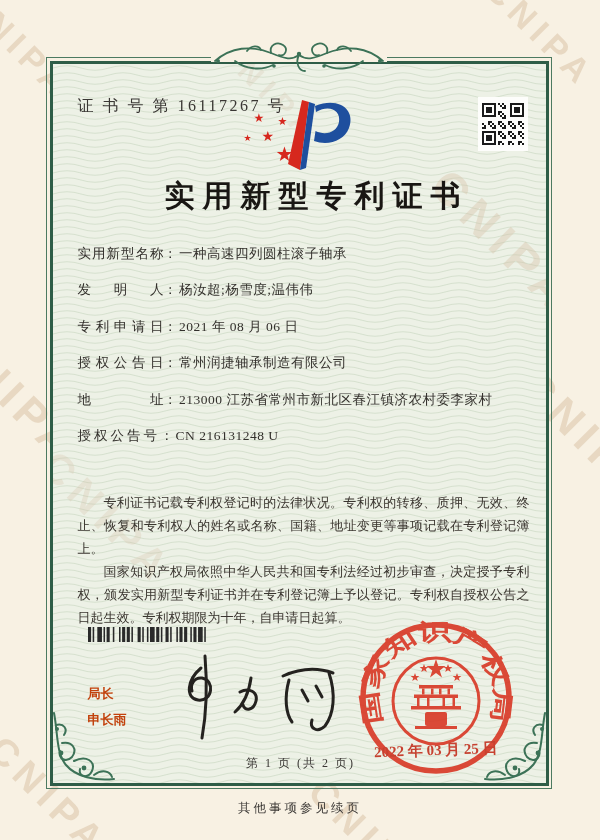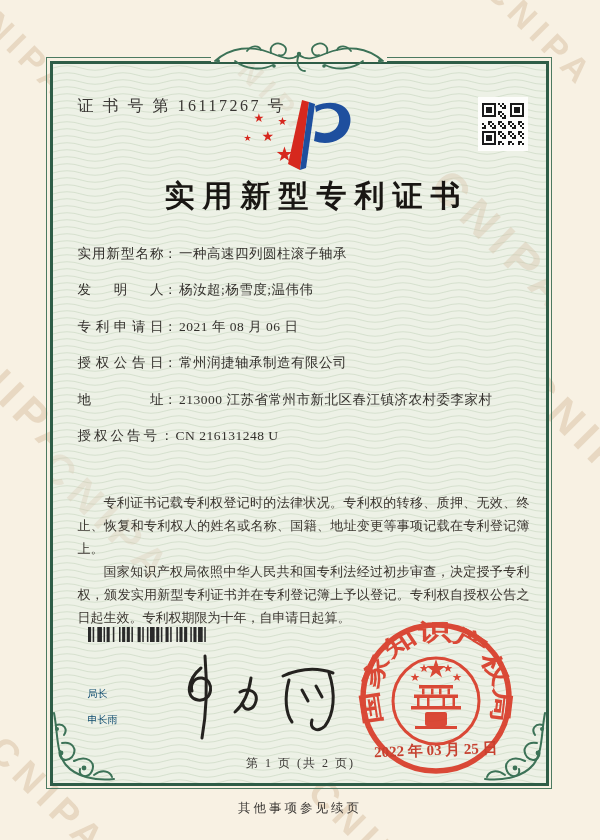--- a/index.html
+++ b/index.html
@@ -55,21 +55,21 @@
   .frow.split{display:flex;}
   .frow.split .part1{width:262px;flex:0 0 262px;}
   .frow.split .lbl2{display:inline-block;letter-spacing:3px;}
   
   .paras{position:absolute;left:25px;top:427px;width:452px;font-size:13px;line-height:23px;
          text-align:justify;color:#3a352f;}
   .paras p{margin:0;text-indent:2em;}
   
   .barcode{position:absolute;left:35px;top:563px;}
   .signer{position:absolute;left:35px;top:617px;font-family:"Liberation Sans","DejaVu Sans",sans-serif;
-          font-size:10px;font-weight:normal;line-height:26px;color:#0c4a6e;}
+          font-size:13px;font-weight:bold;line-height:26px;color:#c2410c;}
   .signature{position:absolute;left:108px;top:588px;}
   .seal{position:absolute;left:300px;top:553px;opacity:.88;}
   .page-info{position:absolute;left:0;top:691px;width:100%;text-align:center;
              font-size:12px;letter-spacing:2px;color:#3a3734;}
   .note{position:absolute;left:0;top:800px;width:100%;text-align:center;font-size:12.5px;
         letter-spacing:3px;color:#3a3734;z-index:2;}
 </style>
 </head>
 <body>
 

